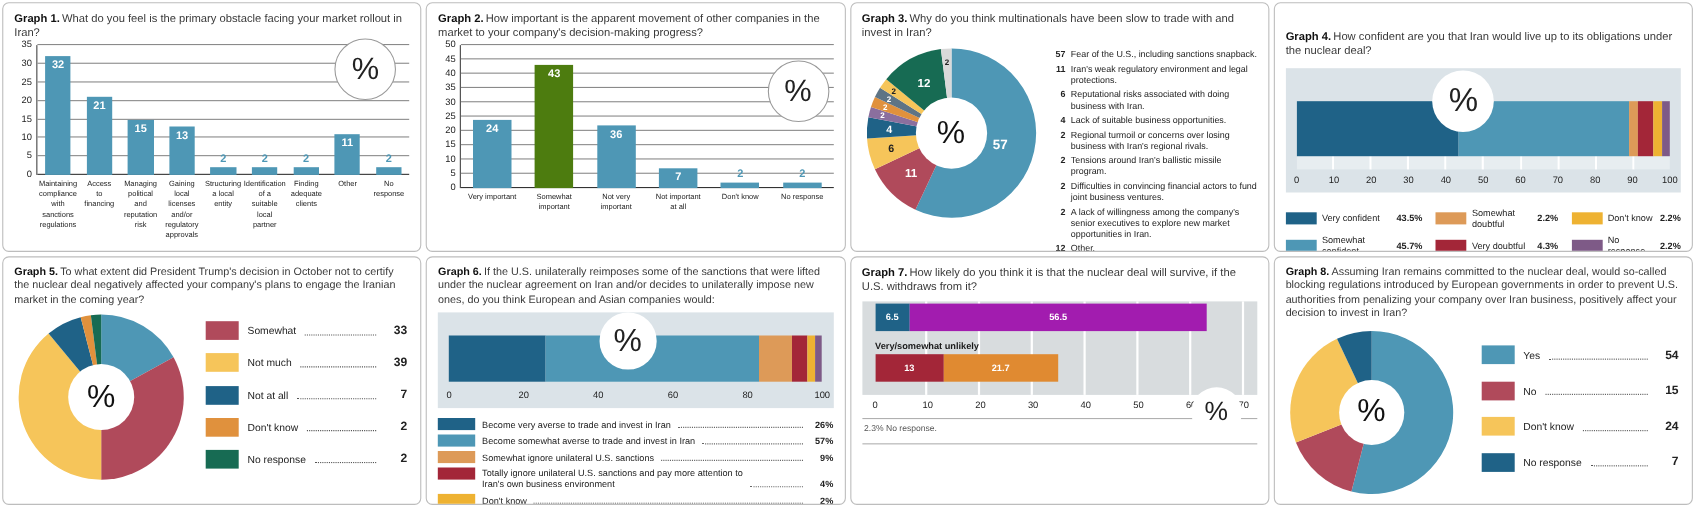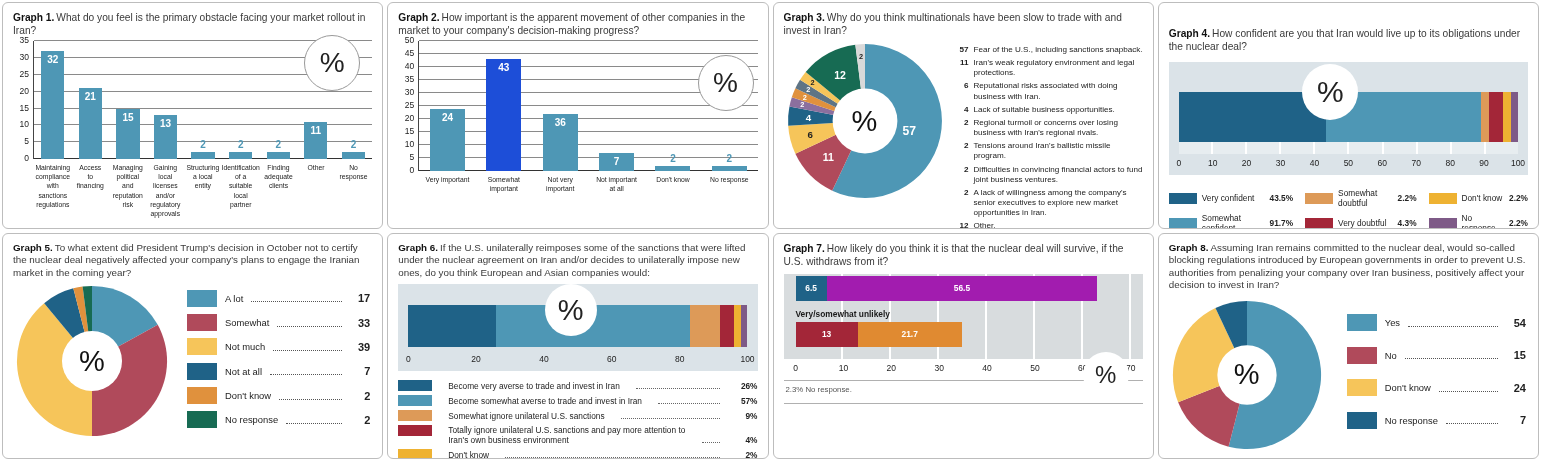--- a/index.html
+++ b/index.html
@@ -64,21 +64,21 @@
   .cell:last-child{border-right:none;}
   .ticksrow{position:relative;height:12px;margin-top:4px;font-size:8.5px;color:#222;}
   .p6 .ticksrow{margin-top:7px;}
   .tick{position:absolute;transform:translateX(-50%);}
   .legend4{display:grid;grid-template-columns:1.25fr 1.12fr 1fr;column-gap:12px;row-gap:5px;margin-top:13px;font-size:8.3px;color:#222;}
   .lr4{display:flex;align-items:center;gap:5px;}
   .lr4 .sw{width:28px;height:11px;flex:none;}
   .lr4 .lt{flex:1;}
   .lr4 .lv{font-weight:bold;}
   .legend6{margin-top:9px;font-size:8.3px;color:#222;display:flex;flex-direction:column;gap:4px;}
-  .lr6{display:flex;align-items:flex-end;gap:16px;}
+  .lr6{display:flex;align-items:flex-end;gap:6px;}
   .lr6 .sw{width:34px;height:11px;flex:none;align-self:flex-start;}
   .lr6 .lt6{flex:0 1 auto;max-width:238px;}
   .lr6 .leader{flex:1;border-bottom:1.5px dotted #666;margin-bottom:2px;min-width:12px;}
   .lr6 .lv{font-weight:bold;width:22px;text-align:right;flex:none;}
   
   .panel7{background:#d8dcde;padding:2px 12px 12px;margin-top:6px;position:relative;}
   .grid7{position:absolute;left:12px;right:12px;top:0;bottom:0;display:flex;}
   .gc{flex:1;border-right:2px solid #fff;}
   .panel7 .rlabel,.panel7 .rbar{position:relative;z-index:1;}
   .rlabel{font-size:8.4px;font-weight:bold;color:#1a1a1a;margin:8px 0 3px;}
@@ -248,21 +248,21 @@
             <div class="gl" style="bottom: 104px;"></div>
             <div class="gl" style="bottom: 117px;"></div>
             <div class="gl" style="bottom: 130px;"></div>
             <div class="slots">
               <div class="slot">
                 <div class="bar" style="height: 62.4px; background: rgb(78, 151, 181);">
                   <span class="val inside">24</span>
                 </div>
               </div>
               <div class="slot">
-                <div class="bar" style="height: 111.8px; background: #1d4ed8;">
+                <div class="bar" style="height: 111.8px; background: #4d7c0f;">
                   <span class="val inside">43</span>
                 </div>
               </div>
               <div class="slot">
                 <div class="bar" style="height: 57.2px; background: rgb(78, 151, 181);">
                   <span class="val inside">36</span>
                 </div>
               </div>
               <div class="slot">
                 <div class="bar" style="height: 18.2px; background: rgb(78, 151, 181);">
@@ -430,21 +430,21 @@
             <span class="lv">2.2%</span>
           </div>
           <div class="lr4">
             <span class="sw" style="background: rgb(238, 178, 50);"></span>
             <span class="lt">Don't know</span>
             <span class="lv">2.2%</span>
           </div>
           <div class="lr4">
             <span class="sw" style="background: rgb(78, 151, 181);"></span>
             <span class="lt">Somewhat confident</span>
-            <span class="lv">91.7%</span>
+            <span class="lv">45.7%</span>
           </div>
           <div class="lr4">
             <span class="sw" style="background: rgb(163, 38, 56);"></span>
             <span class="lt">Very doubtful</span>
             <span class="lv">4.3%</span>
           </div>
           <div class="lr4">
             <span class="sw" style="background: rgb(126, 90, 135);"></span>
             <span class="lt">No response</span>
             <span class="lv">2.2%</span>
@@ -463,26 +463,20 @@
               <path d="M0 0L0.00 95.00A95 95 0 0 1 -60.56 -73.20Z" fill="#f6c55a"></path>
               <path d="M0 0L-60.56 -73.20A95 95 0 0 1 -23.63 -92.02Z" fill="#1f6287"></path>
               <path d="M0 0L-23.63 -92.02A95 95 0 0 1 -11.91 -94.25Z" fill="#e0913d"></path>
               <path d="M0 0L-11.91 -94.25A95 95 0 0 1 -0.00 -95.00Z" fill="#176b53"></path>
               <circle r="38" fill="#fff"></circle>
             </svg>
             <div class="hole-pct">%</div>
           </div>
           <div class="legdot">
             <div class="lrd">
-              <span class="sw" style="background: rgb(78, 151, 181);"></span>
-              <span class="lt">A lot</span>
-              <span class="leader"></span>
-              <span class="lv">17</span>
-            </div>
-            <div class="lrd">
               <span class="sw" style="background: rgb(176, 74, 91);"></span>
               <span class="lt">Somewhat</span>
               <span class="leader"></span>
               <span class="lv">33</span>
             </div>
             <div class="lrd">
               <span class="sw" style="background: rgb(246, 197, 90);"></span>
               <span class="lt">Not much</span>
               <span class="leader"></span>
               <span class="lv">39</span>

